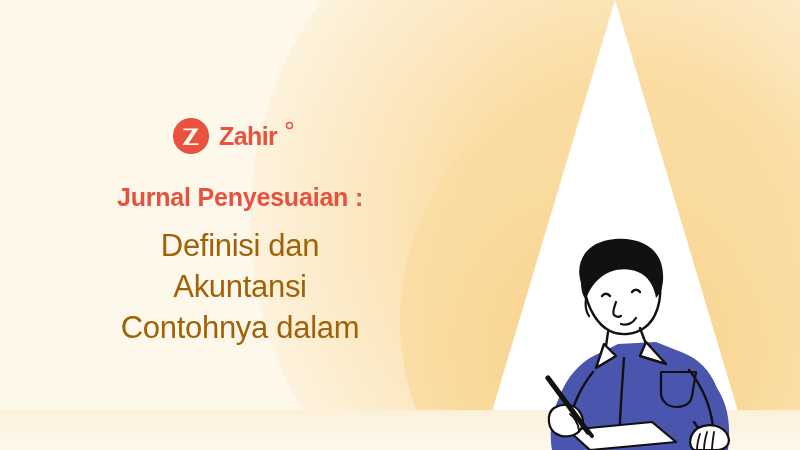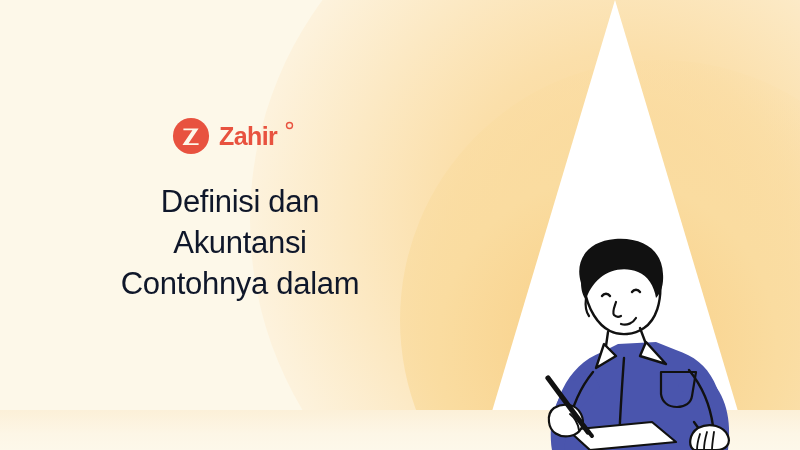--- a/index.html
+++ b/index.html
@@ -83,24 +83,24 @@
   .logo-word { display:block; }
   .subtitle {
     margin-top:22px;
     font-size:25px;
     font-weight:bold;
     color:#E8513F;
     letter-spacing:-0.2px;
     line-height:1.2;
   }
   .title {
-    margin-top:22px;
+    margin-top:14px;
     font-size:31px;
     font-weight:normal;
-    color:#0f172a;
+    color:#a16207;
     line-height:1.32;
     letter-spacing:-0.3px;
   }
   .title-line { display:block; white-space:nowrap; }
 </style>
 </head>
 <body>
 
 <div id="stage">
 
@@ -180,20 +180,21 @@
       <svg class="logo-mark" viewBox="0 0 40 40">
         <circle cx="20" cy="20" r="19" fill="#E8523F"></circle>
         <path d="M12 12 L28 12 L17.5 27.5 L28 27.5 L28 29.5 L11 29.5 L21.5 14 L12 14 Z" fill="#FDF8E9"></path>
       </svg>
       <svg class="logo-word" width="90" height="34" viewBox="0 0 90 34">
         <text x="0" y="26" font-family="'Liberation Sans', sans-serif" font-size="25" font-weight="bold" fill="#E8523F" letter-spacing="-0.6">Zahir</text>
         <circle cx="70.5" cy="6.5" r="3" fill="none" stroke="#E8523F" stroke-width="1.4"></circle>
       </svg>
     </div>
 
+    <div class="subtitle">Jurnal Penyesuaian :</div>
 
     <div class="title">
       <span class="title-line">Definisi dan</span>
       <span class="title-line">Akuntansi</span>
       <span class="title-line">Contohnya dalam</span>
     </div>
 
   </div>
 
 </div>

